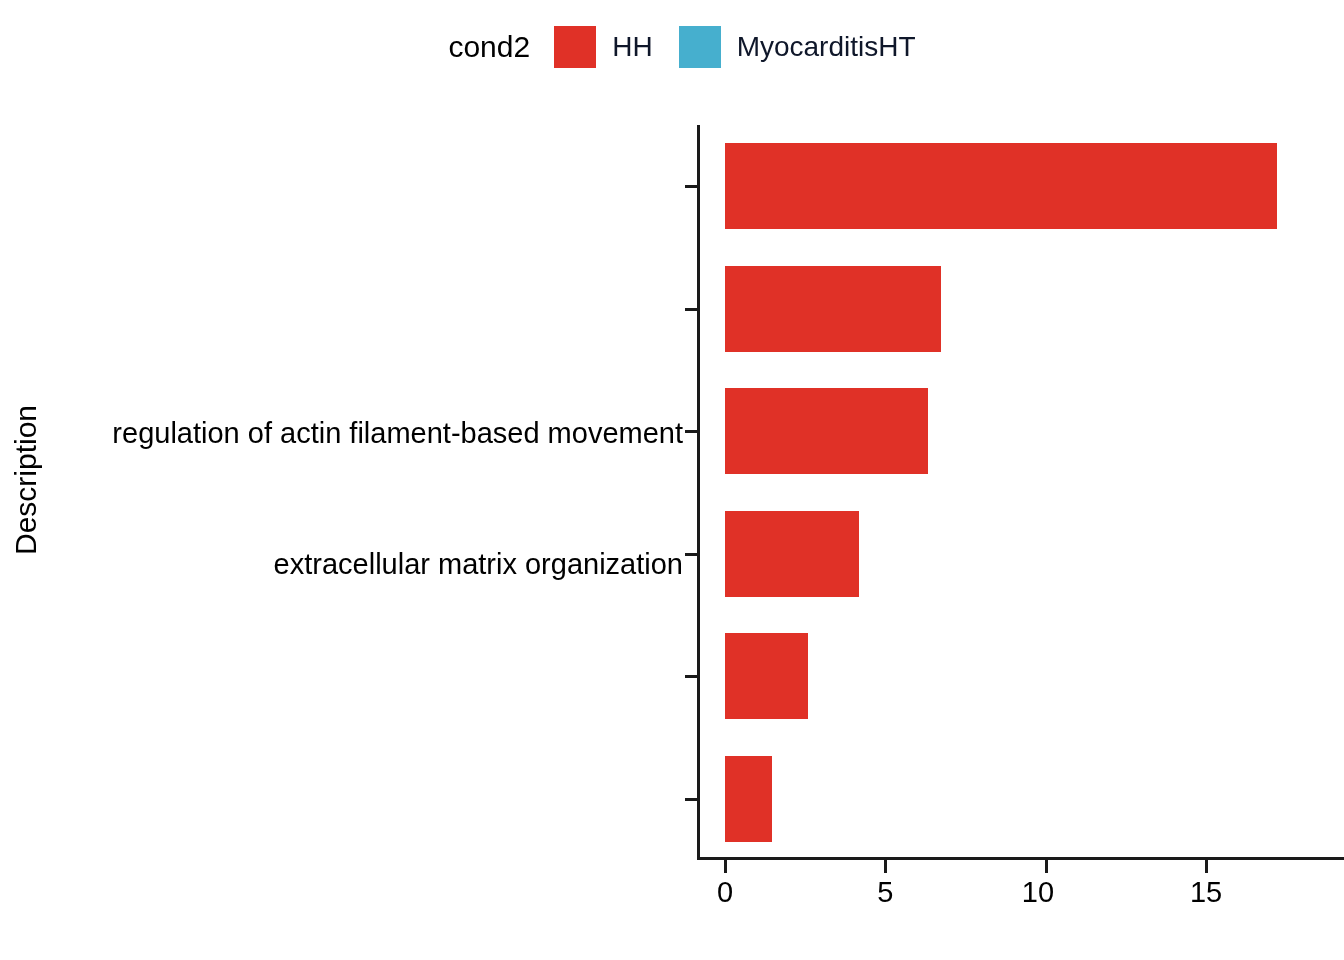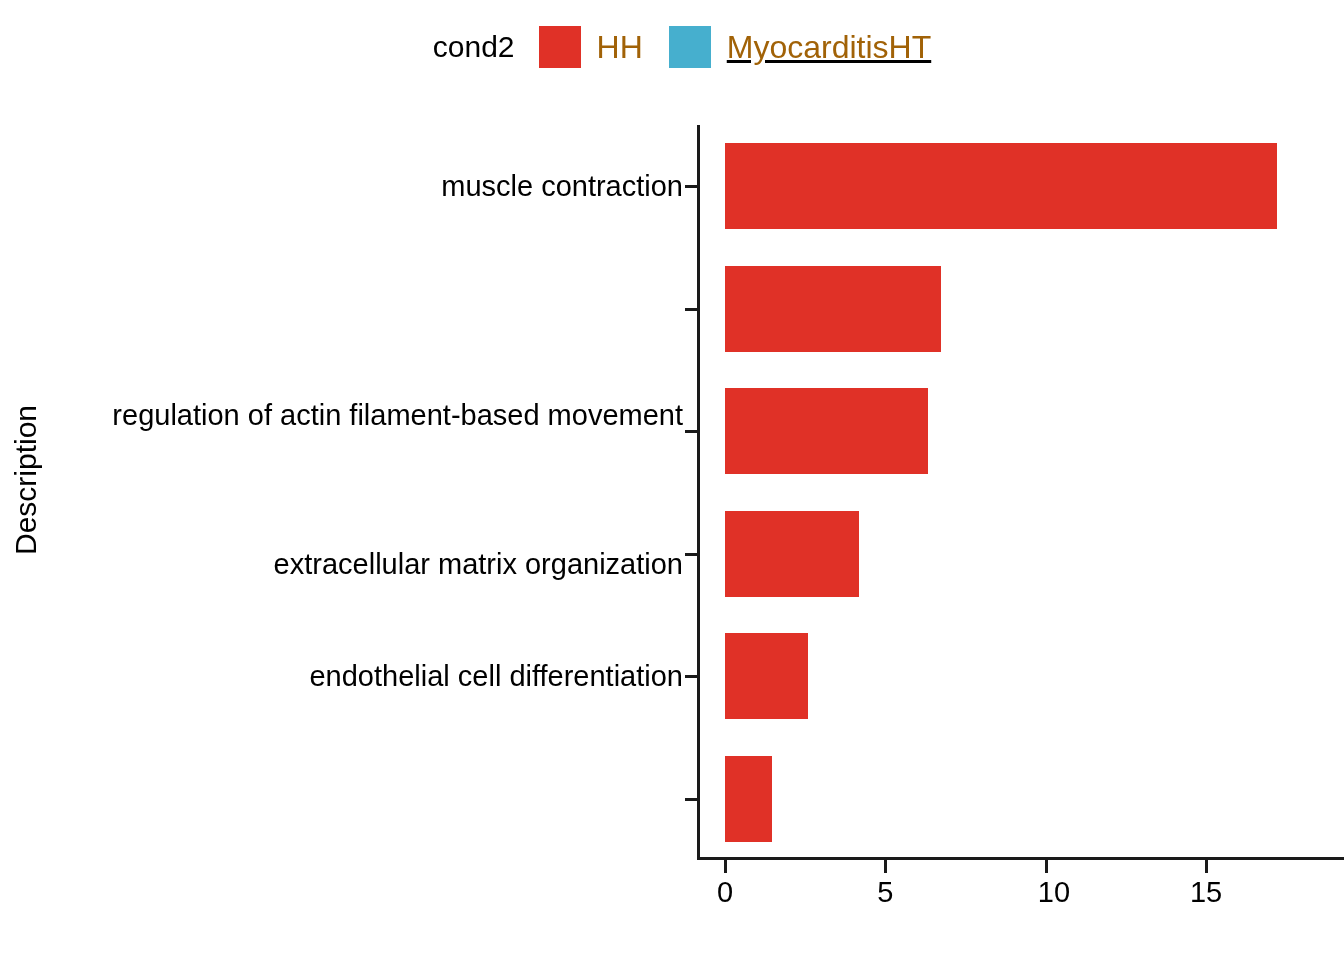--- a/index.html
+++ b/index.html
@@ -39,31 +39,31 @@
     color: #000;
     margin-right: 24px;
     white-space: nowrap;
   }
   .legend-item {
     display: flex;
     align-items: center;
     gap: 16px;
     margin-right: 26px;
   }
-  .legend-item:last-child { margin-right: 4px; text-decoration: underline; }
+  .legend-item:last-child { margin-right: 4px; }
   .legend-key {
     width: 42px;
     height: 42px;
     display: block;
     flex: 0 0 auto;
   }
   .legend-label {
-    font-size: 32px;
-    line-height: 1;
-    color: #a16207;
+    font-size: 28px;
+    line-height: 1;
+    color: #0f172a;
     white-space: nowrap;
   }
 
   
   .y-axis-title {
     position: absolute;
     left: 4px;
     top: 0;
     width: 44px;
     height: 960px;
@@ -190,24 +190,22 @@
       <span class="legend-key" style="background: rgb(70, 175, 206);"></span>
       <span class="legend-label">MyocarditisHT</span>
     </div>
   </div>
 
   <div class="y-axis-title">
     <span>Description</span>
   </div>
 
   <div class="y-tick-labels" id="y-tick-labels">
-      <div class="y-tick-label" style="top: 61.25px;">muscle contraction</div>
-      <div class="y-tick-label" style="top: 290px;">regulation of actin filament-based movement</div>
+      <div class="y-tick-label" style="top: 308px;">regulation of actin filament-based movement</div>
       <div class="y-tick-label" style="top: 439px;">extracellular matrix organization</div>
-      <div class="y-tick-label" style="top: 551.25px;">endothelial cell differentiation</div>
     </div>
 
   <div class="panel">
     <div class="axis-line-y"></div>
     <div class="axis-line-x"></div>
     <div id="bars">
         <div class="bar" style="top: 18.375px; height: 85.75px; width: 551.648px; background: rgb(224, 49, 39);"></div>
         <div class="bar" style="top: 140.875px; height: 85.75px; width: 216.49px; background: rgb(224, 49, 39);"></div>
         <div class="bar" style="top: 263.375px; height: 85.75px; width: 203.019px; background: rgb(224, 49, 39);"></div>
         <div class="bar" style="top: 385.875px; height: 85.75px; width: 134.063px; background: rgb(224, 49, 39);"></div>
@@ -223,19 +221,19 @@
         <div class="y-tick" style="top: 672.75px;"></div>
       </div>
   </div>
 
   <div class="x-ticks" id="x-ticks">
       <div class="x-tick" style="left: 27px;"></div>
       <div class="x-tick-label" style="left: 28px;">0</div>
       <div class="x-tick" style="left: 187.363px;"></div>
       <div class="x-tick-label" style="left: 188.363px;">5</div>
       <div class="x-tick" style="left: 347.725px;"></div>
-      <div class="x-tick-label" style="left: 357px;">10</div>
+      <div class="x-tick-label" style="left: 341px;">10</div>
       <div class="x-tick" style="left: 508.088px;"></div>
       <div class="x-tick-label" style="left: 509.088px;">15</div>
     </div>
 
 
 </div>
 
 </body></html>

